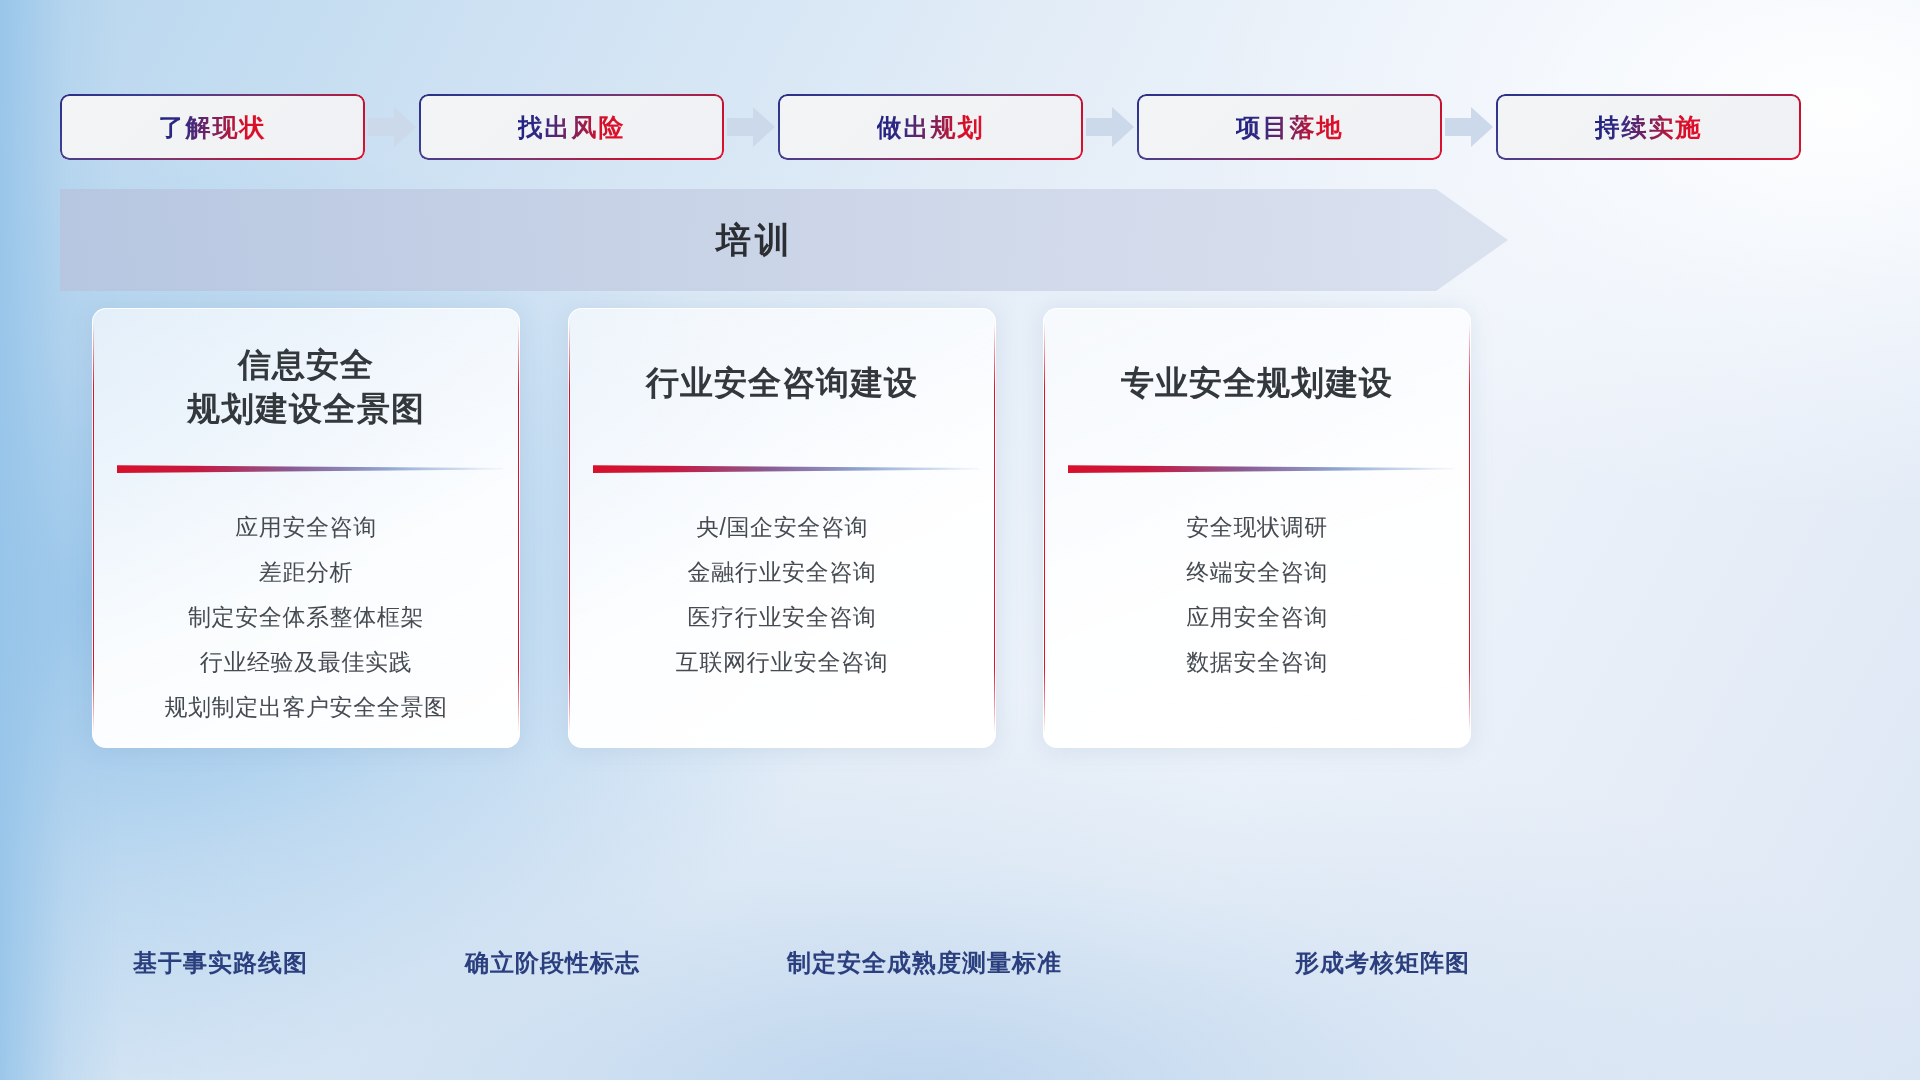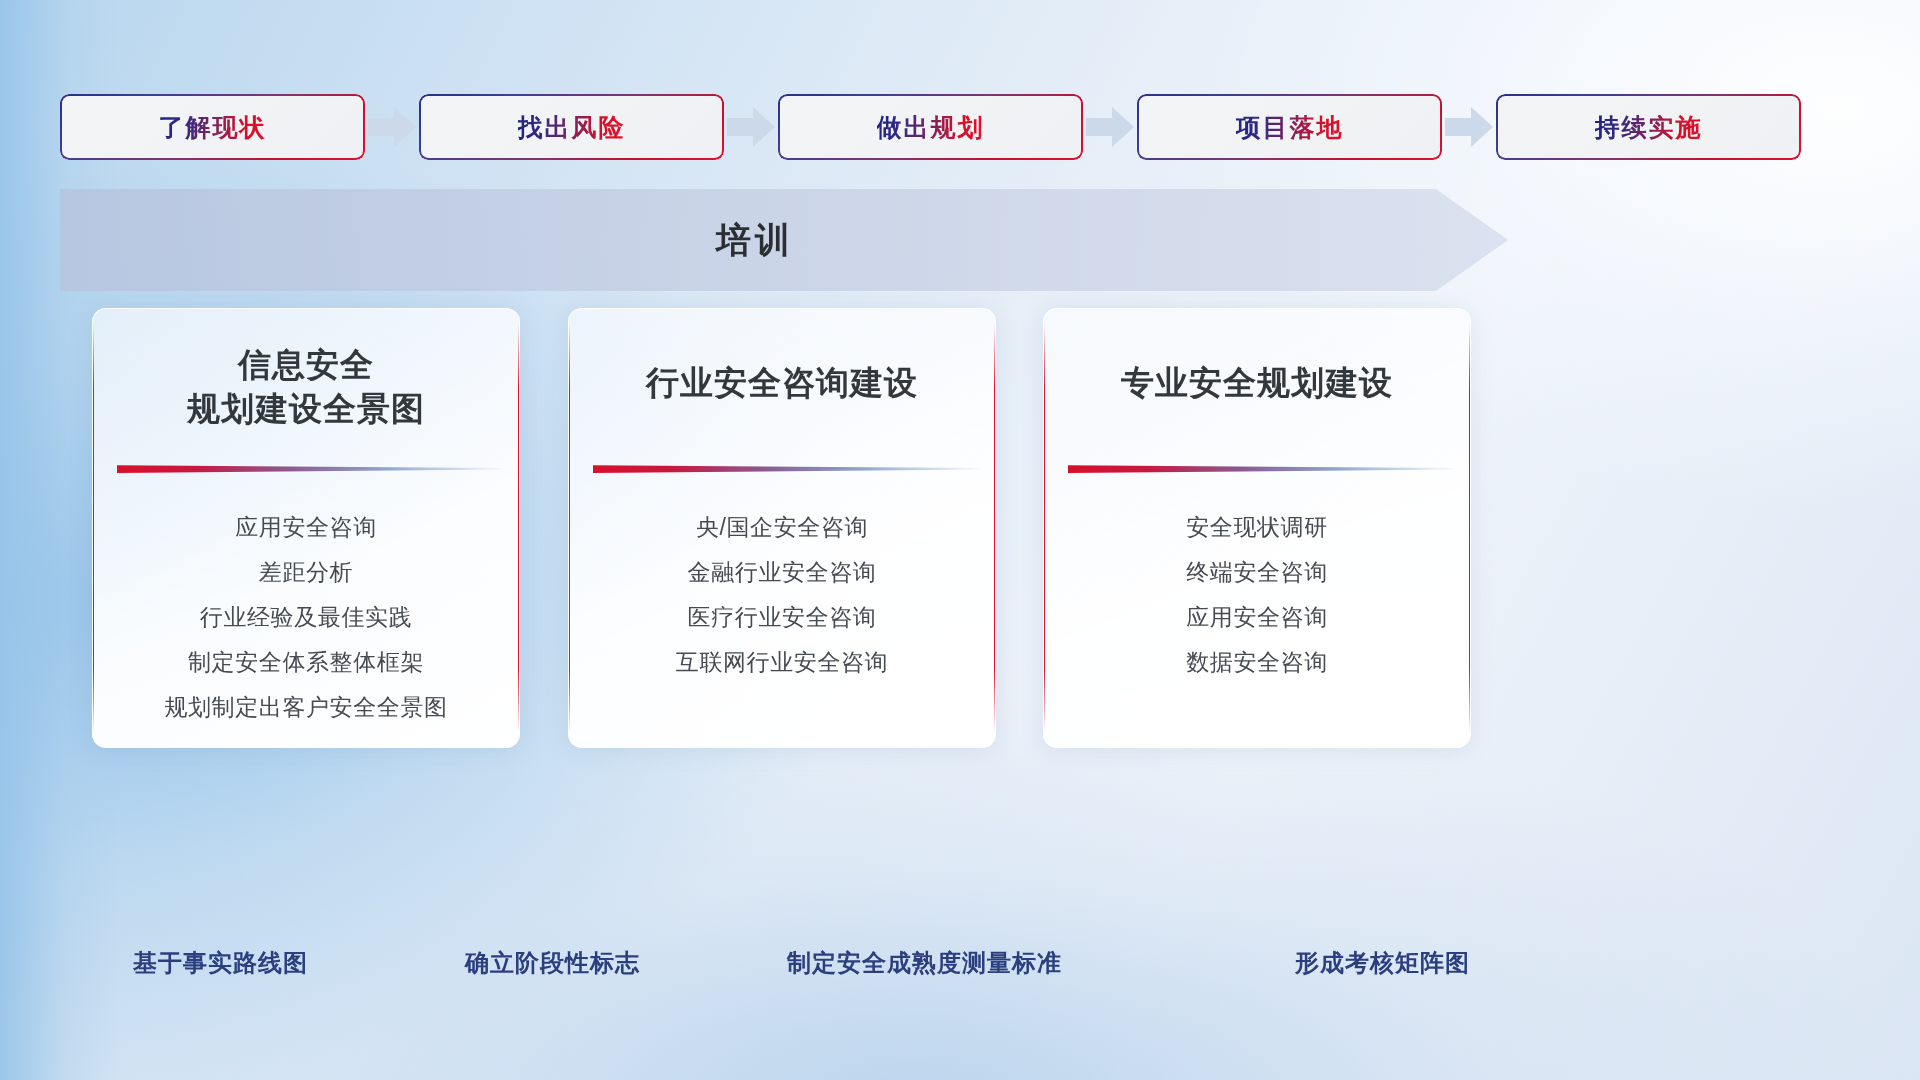--- a/index.html
+++ b/index.html
@@ -246,22 +246,22 @@
               <stop offset="0.90" stop-color="#c3d2e8" stop-opacity="0.75"></stop>
               <stop offset="1" stop-color="#dde6f2" stop-opacity="0.25"></stop>
             </linearGradient>
           </defs>
           <path d="M0 3.2 L388 6.0 L388 7.6 L0 11.0 Z" fill="url(#dv1)"></path>
         </svg>
       </div>
       <ul class="card-list">
         <li>应用安全咨询</li>
         <li>差距分析</li>
+        <li>制定安全体系整体框架</li>
         <li>行业经验及最佳实践</li>
-        <li>制定安全体系整体框架</li>
         <li>规划制定出客户安全全景图</li>
       </ul>
     </div>
 
     <div class="card c2">
       <div class="card-red-l"></div>
       <div class="card-red-r"></div>
       <div class="card-title">行业安全咨询建设</div>
       <div class="divider">
         <svg width="100%" height="13" viewBox="0 0 388 13" preserveAspectRatio="none" aria-hidden="true">

